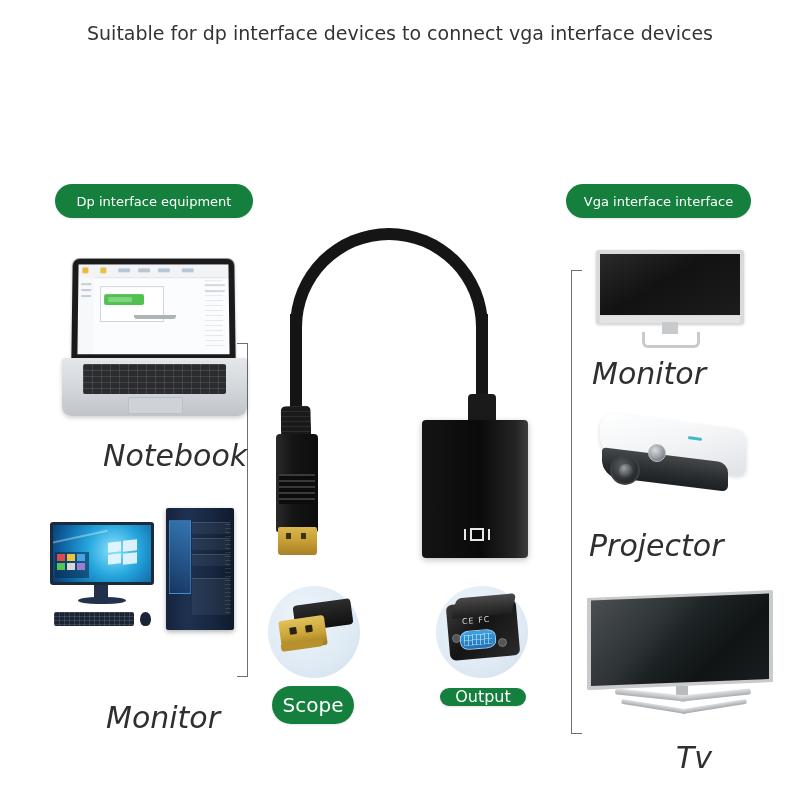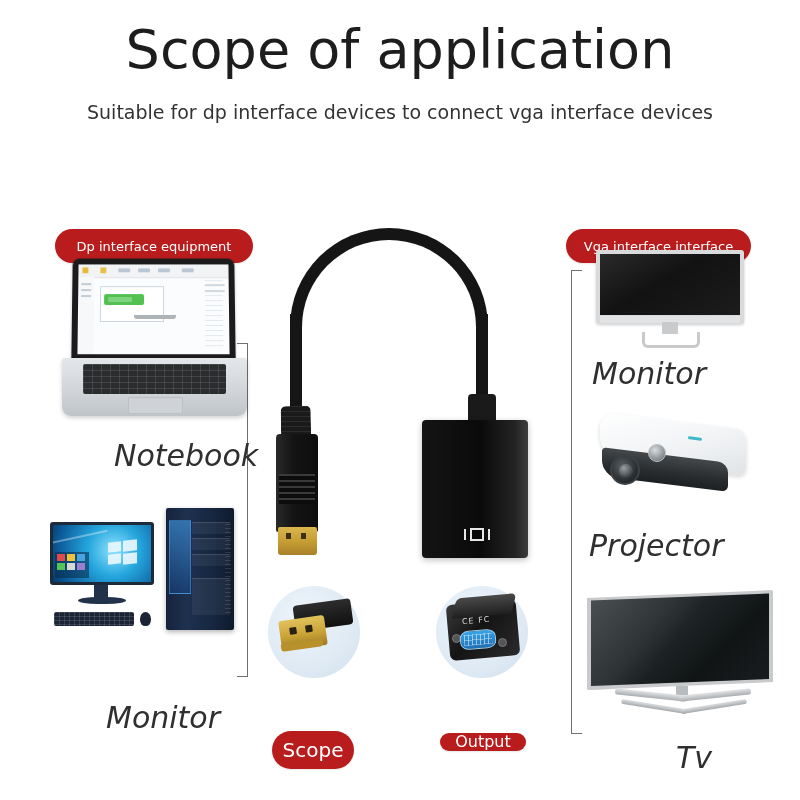--- a/index.html
+++ b/index.html
@@ -32,46 +32,45 @@
     text-align: center;
     font-size: 19px;
     font-weight: 400;
     color: #333333;
     margin: 22px 0 0 0;
   }
 
   
   .pill {
     position: absolute;
-    background: #b91c1c;
+    background: #15803d;
     color: #ffffff;
     border-radius: 999px;
     text-align: right;
     line-height: 1;
     display: flex;
     align-items: center;
     justify-content: center;
     box-shadow: 0 1px 2px rgba(0,0,0,0.10);
-    margin-top: 45px;
   }
   #pill-dp  { left: 55px;  top: 184px; width: 198px; height: 34px; font-size: 13px; }
   #pill-vga { left: 566px; top: 184px; width: 185px; height: 34px; font-size: 13px; }
   #pill-input  { left: 272px; top: 686px; width: 82px; height: 38px; font-size: 20px; }
   #pill-output { left: 440px; top: 688px; width: 86px; height: 18px; font-size: 16px; }
 
   
   .device-label {
     position: absolute;
     font-size: 30px;
     font-weight: 400;
     color: #2f2f2f;
     white-space: nowrap;
     font-style: italic;
   }
-  #label-notebook  { left: 114px; top: 438px; }
+  #label-notebook  { left: 103px; top: 438px; }
   #label-desktop   { left: 106px; top: 700px; }
   #label-monitor   { left: 592px; top: 356px; }
   #label-projector { left: 589px; top: 528px; }
   #label-tv        { left: 676px; top: 740px; }
 
   
   .bracket { position: absolute; }
   .bracket .vline {
     position: absolute; top: 0; width: 1px; height: 100%;
     background: #6f6f6f;
@@ -354,21 +353,20 @@
   }
   .tv-base-r2 {
     position:absolute; left: 98px; top: 116px; width: 66px; height: 5px;
     background: linear-gradient(to bottom, #dfe1e3, #a4a8ab); transform: rotate(-9deg); border-radius:2px;
   }
 </style>
 </head>
 <body>
 
 <div id="header">
-  <h1 id="page-title">Scope of application</h1>
   <p id="page-subtitle">Suitable for dp interface devices to connect vga interface devices</p>
 </div>
 
 <div class="pill" id="pill-dp">
   <span>Dp interface equipment</span>
 </div>
 <div class="pill" id="pill-vga">
   <span>Vga interface interface</span>
 </div>
 <div class="pill" id="pill-input">

